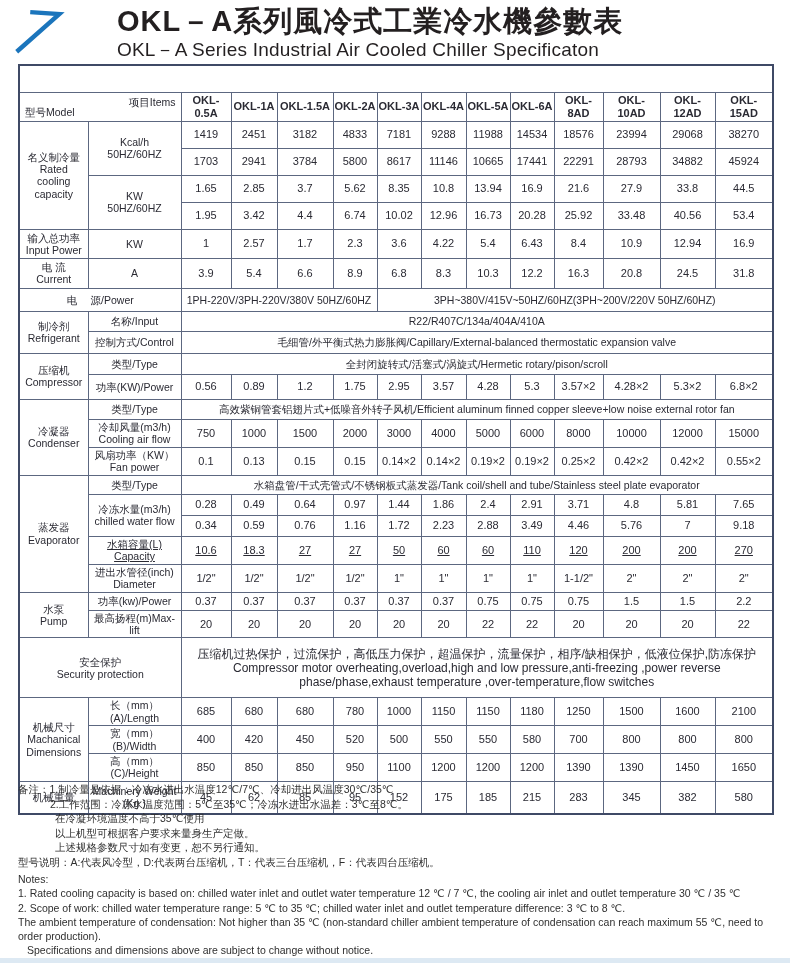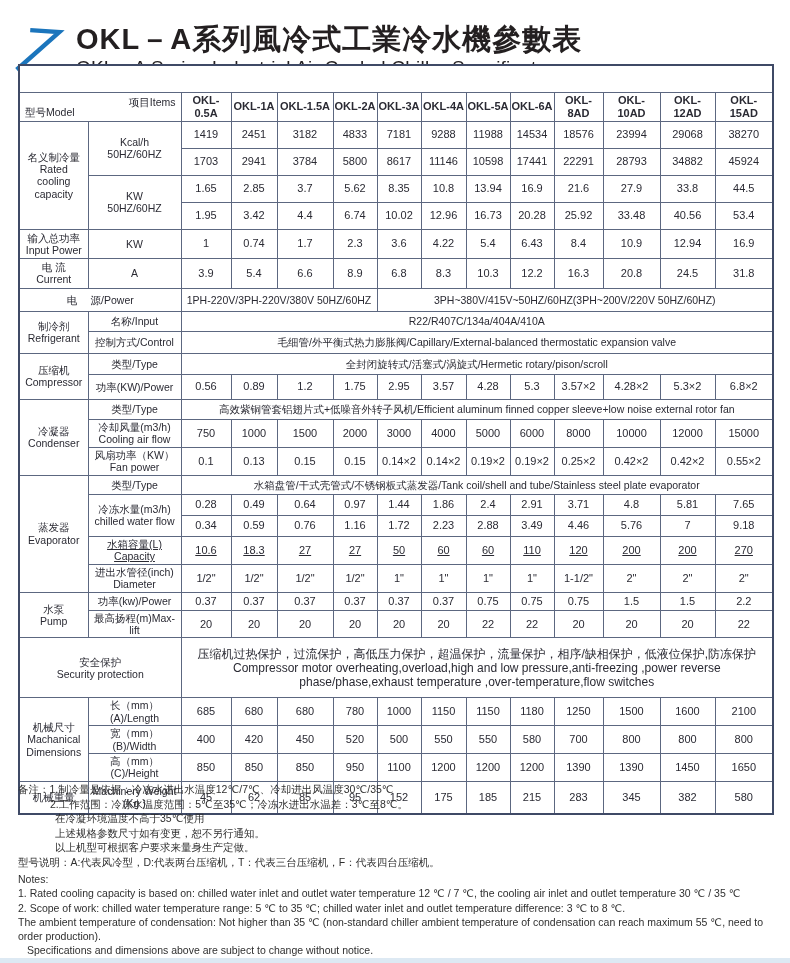--- a/index.html
+++ b/index.html
@@ -1,20 +1,20 @@
 <!DOCTYPE html>
 <html><head>
 <meta charset="utf-8">
 <style>
   html,body{margin:0;padding:0;background:#fff;}
   #page{position:relative;width:790px;height:963px;background:#ffffff;overflow:hidden;
         font-family:"Liberation Sans","DejaVu Sans",sans-serif;color:#231f20;}
 
   
-  #hdr{position:absolute;left:8px;top:22px;display:flex;align-items:flex-start;}
+  #hdr{position:absolute;left:8px;top:4px;display:flex;align-items:flex-start;gap:41px;}
   #logo{width:58px;height:54px;flex:0 0 auto;}
   #titles{margin-left:10px;}
   #title-cn{font-size:29px;font-weight:700;letter-spacing:1px;line-height:34px;}
   #title-en{font-size:19px;font-weight:400;line-height:23px;letter-spacing:.2px;}
 
   
   #spec-table{position:absolute;left:18px;top:64px;width:754px;border-collapse:collapse;
               table-layout:fixed;font-size:11px;color:#2a2a33;}
   #spec-table td{border:1px solid #5c6780;text-align:center;vertical-align:middle;
                  white-space:pre-line;padding:1px 1px;line-height:1.18;background:#fff;
@@ -116,21 +116,21 @@
           <td class="val">29068</td>
           <td class="val">38270</td>
         </tr>
         <tr style="height: 27px;">
           <td class="val">1703</td>
           <td class="val">2941</td>
           <td class="val">3784</td>
           <td class="val">5800</td>
           <td class="val">8617</td>
           <td class="val">11146</td>
-          <td class="val">10598</td>
+          <td class="val">10665</td>
           <td class="val">17441</td>
           <td class="val">22291</td>
           <td class="val">28793</td>
           <td class="val">34882</td>
           <td class="val">45924</td>
         </tr>
         <tr style="height: 27px;">
           <td class="item" rowspan="2">KW
 50HZ/60HZ</td>
           <td class="val">1.65</td>
@@ -158,21 +158,21 @@
           <td class="val">25.92</td>
           <td class="val">33.48</td>
           <td class="val">40.56</td>
           <td class="val">53.4</td>
         </tr>
         <tr class="shade" style="height: 29px;">
           <td class="lab">输入总功率
 Input Power</td>
           <td class="item">KW</td>
           <td class="val">1</td>
-          <td class="val">0.74</td>
+          <td class="val">2.57</td>
           <td class="val">1.7</td>
           <td class="val">2.3</td>
           <td class="val">3.6</td>
           <td class="val">4.22</td>
           <td class="val">5.4</td>
           <td class="val">6.43</td>
           <td class="val">8.4</td>
           <td class="val">10.9</td>
           <td class="val">12.94</td>
           <td class="val">16.9</td>
@@ -439,22 +439,22 @@
           <td class="val">382</td>
           <td class="val">580</td>
         </tr>
       </tbody>
   </table>
 
   <div id="notes-cn">
     <div>备注：1.制冷量是依据：冷冻水进出水温度12℃/7℃、冷却进出风温度30℃/35℃</div>
     <div class="ind1">2.工作范围：冷冻水温度范围：5℃至35℃；冷冻水进出水温差：3℃至8℃。</div>
     <div class="ind2">在冷凝环境温度不高于35℃使用</div>
+    <div class="ind2">以上机型可根据客户要求来量身生产定做。</div>
     <div class="ind2">上述规格参数尺寸如有变更，恕不另行通知。</div>
-    <div class="ind2">以上机型可根据客户要求来量身生产定做。</div>
     <div>型号说明：A:代表风冷型，D:代表两台压缩机，T：代表三台压缩机，F：代表四台压缩机。</div>
   </div>
 
   <div id="notes-en">
     <div>Notes:</div>
     <div>1. Rated cooling capacity is based on: chilled water inlet and outlet water temperature 12 ℃ / 7 ℃, the cooling air inlet and outlet temperature 30 ℃ / 35 ℃</div>
     <div>2. Scope of work: chilled water temperature range: 5 ℃ to 35 ℃; chilled water inlet and outlet temperature difference: 3 ℃ to 8 ℃.</div>
     <div>The ambient temperature of condensation: Not higher than 35 ℃ (non-standard chiller ambient temperature of condensation can reach maximum 55 ℃, need to order production).</div>
     <div class="eind">Specifications and dimensions above are subject to change without notice.</div>
 

